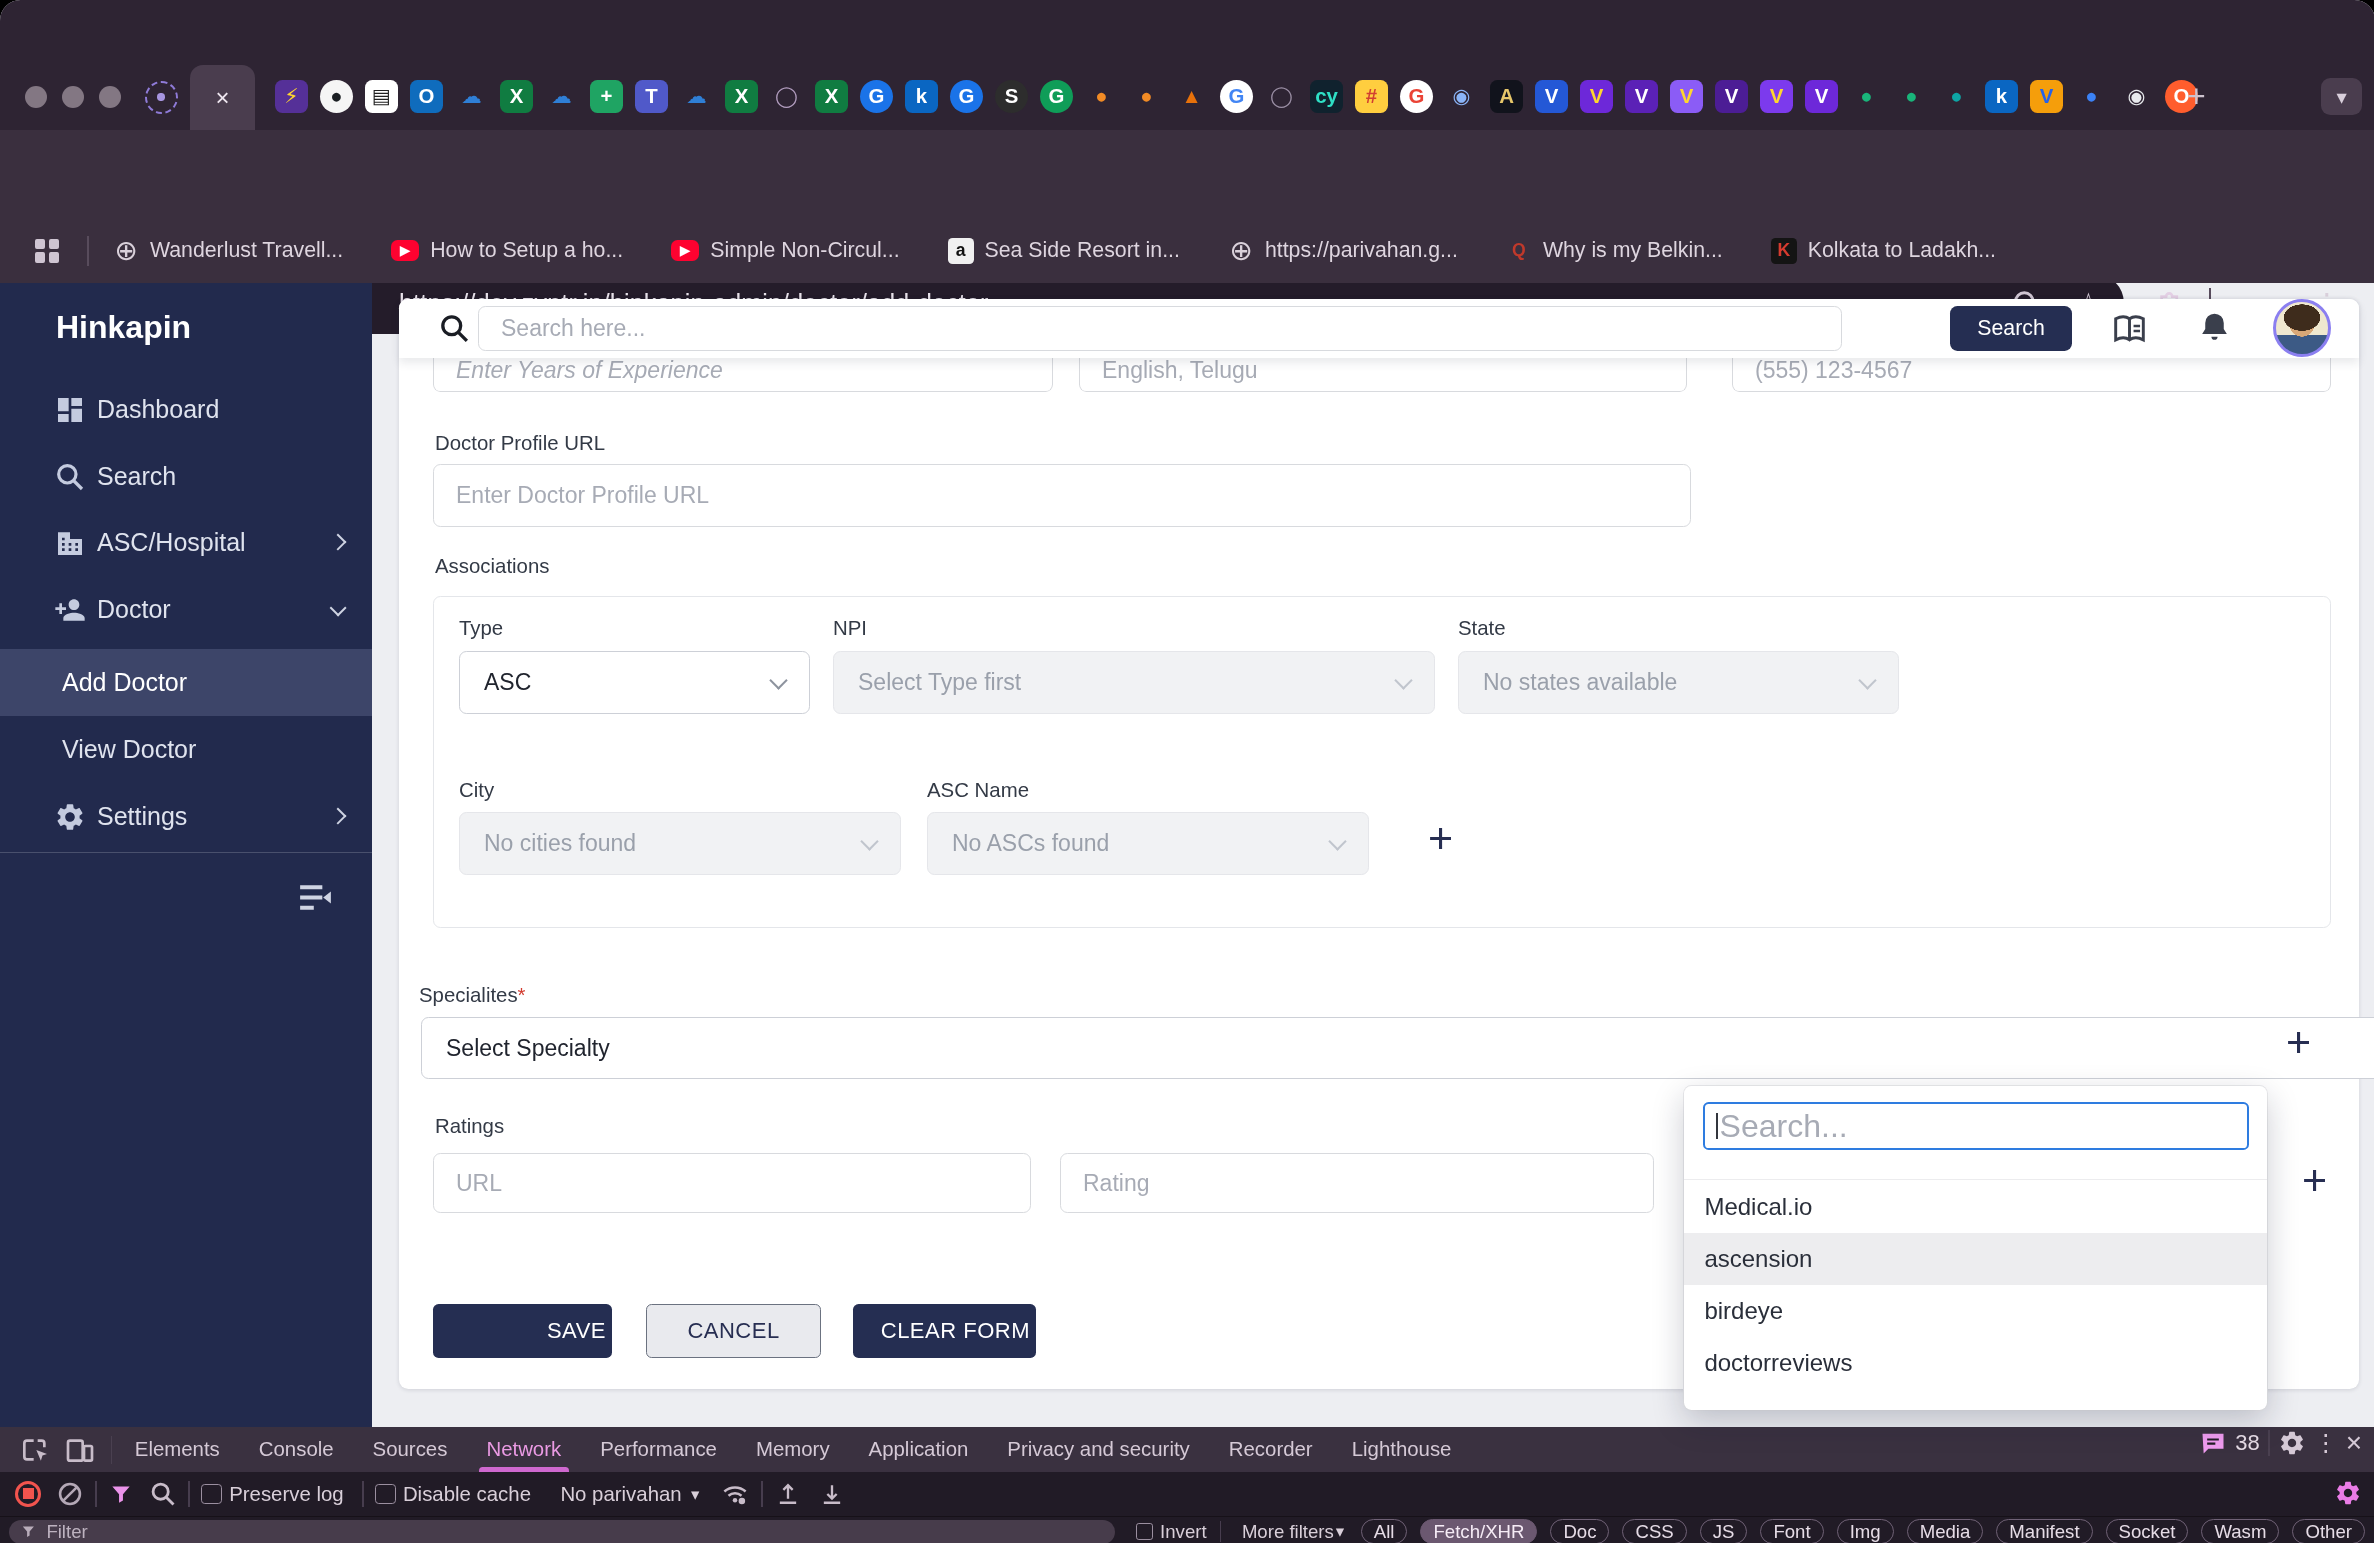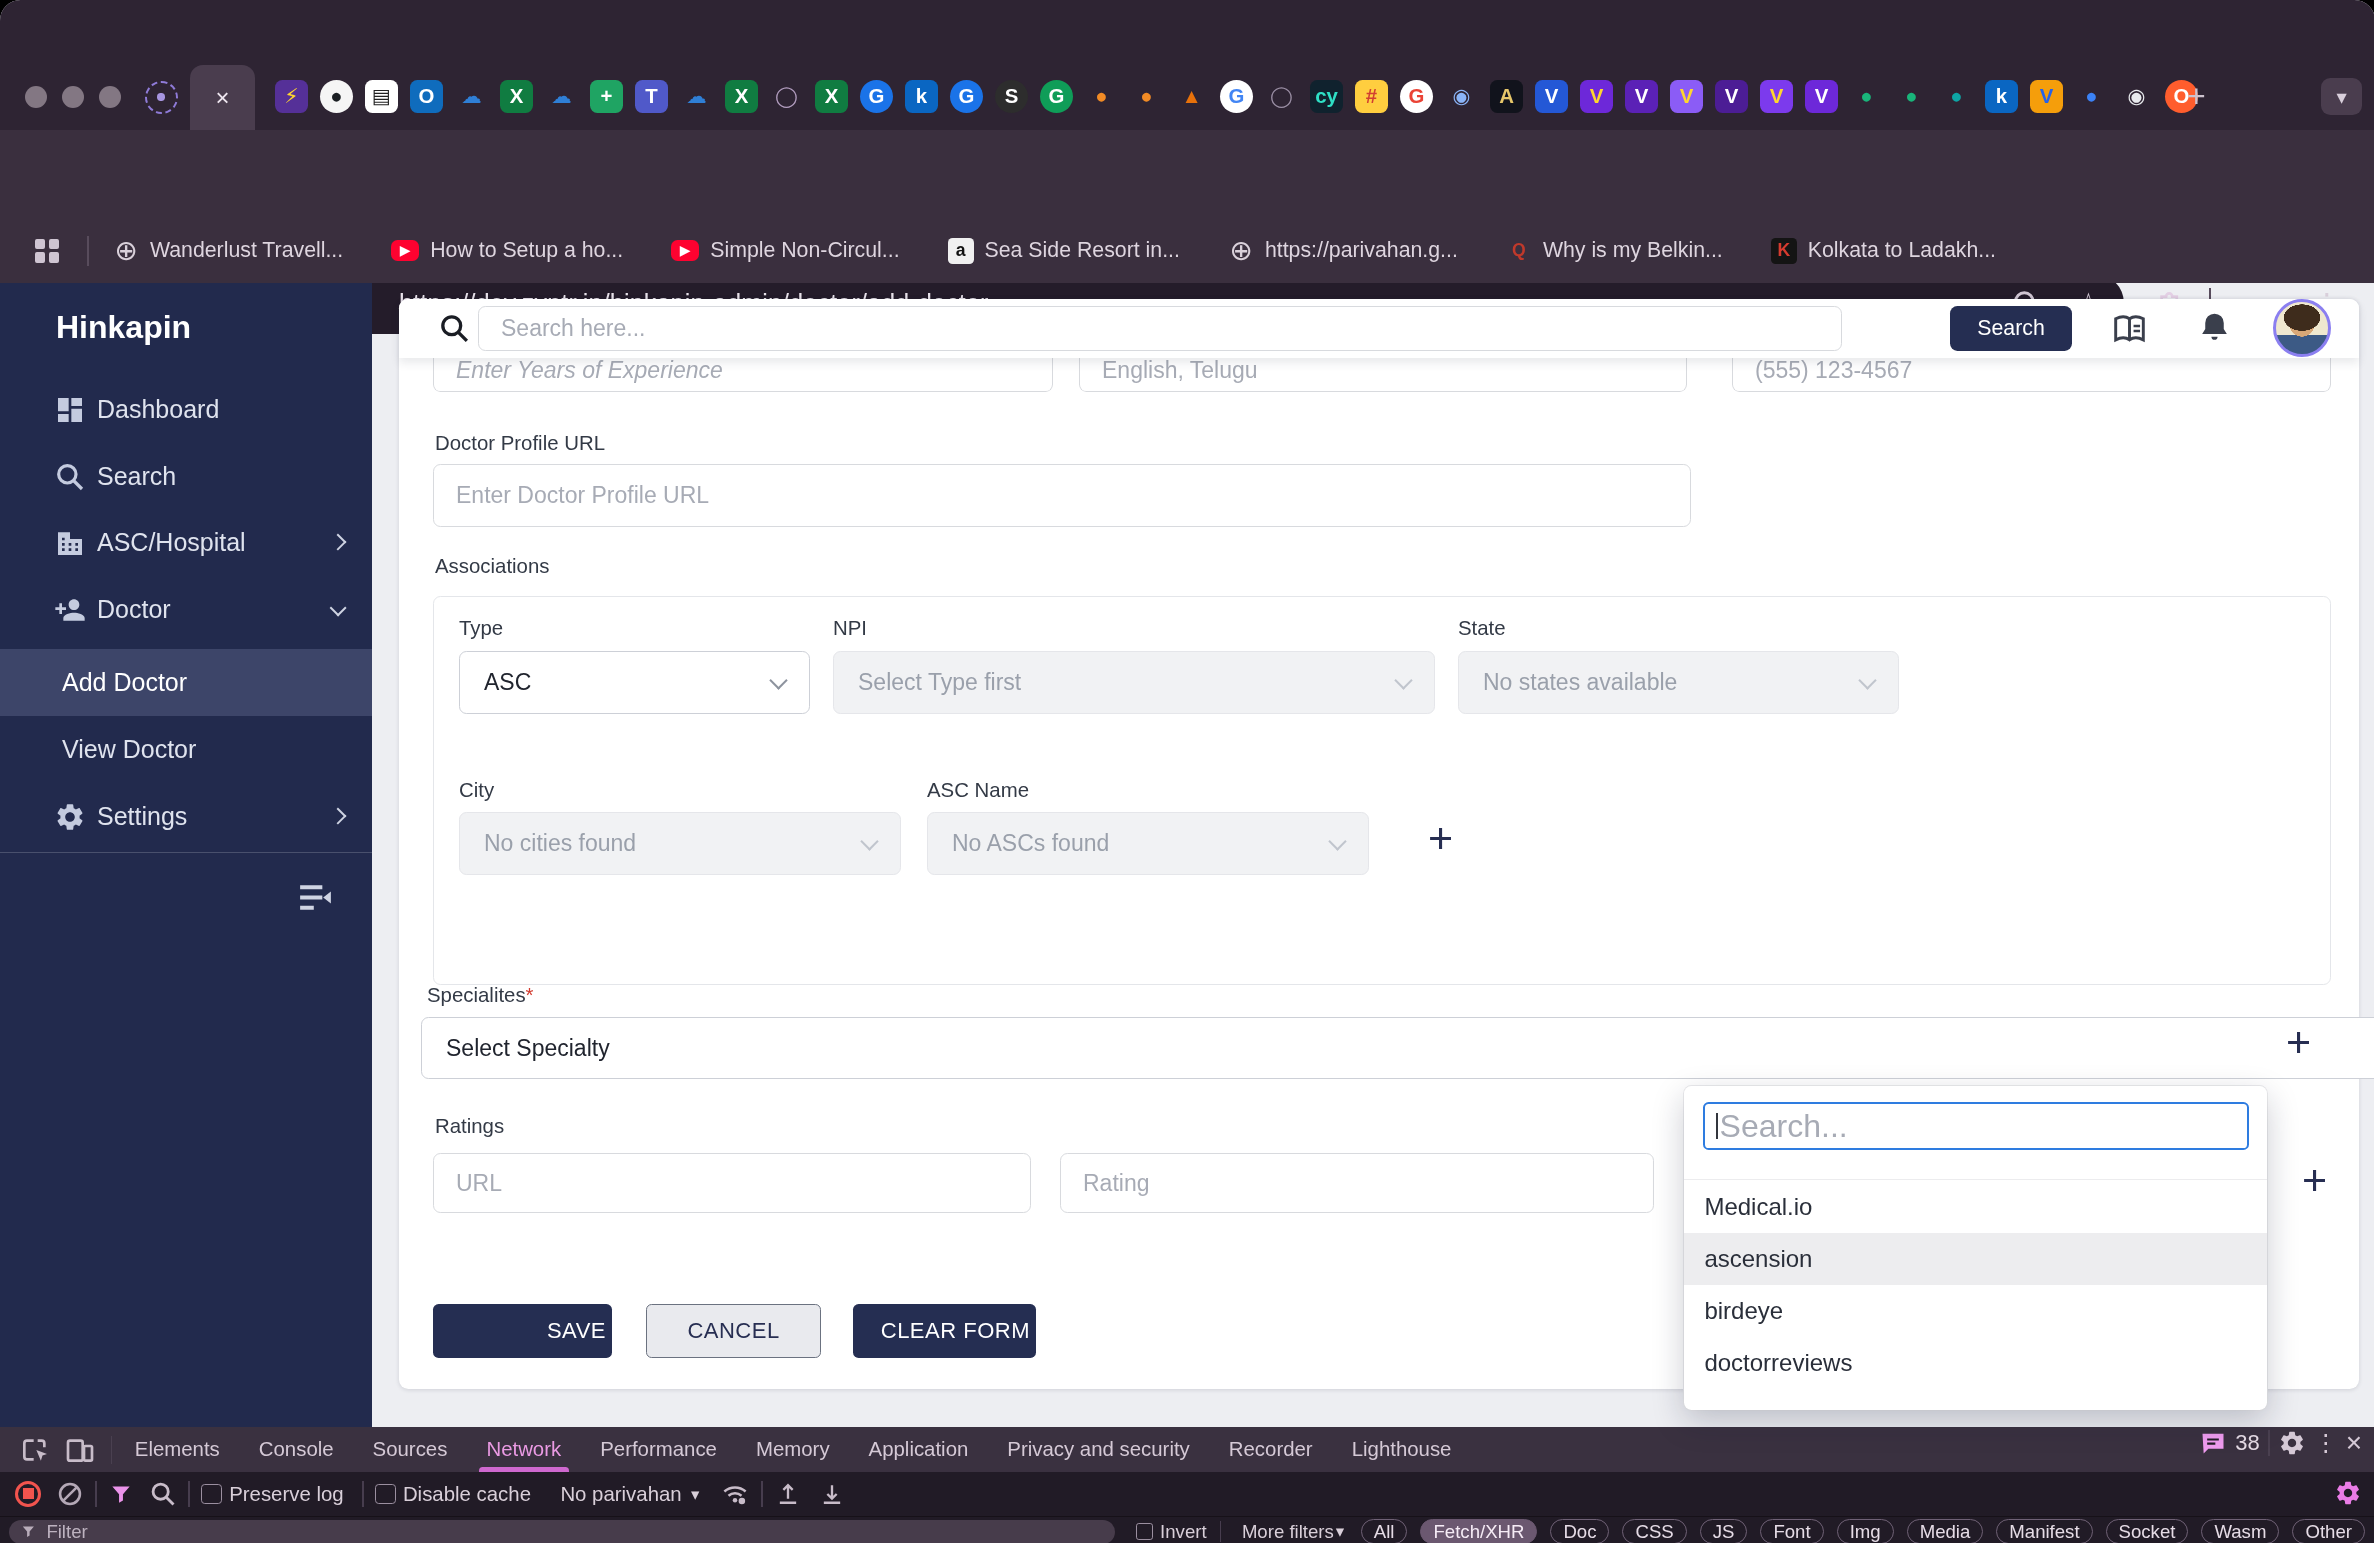--- a/index.html
+++ b/index.html
@@ -84,21 +84,21 @@
     display:flex;align-items:center;padding-left:22px;}
   .cut-input .ph{color:#a7abb5;font-size:23px;transform:translateY(-3.7px);}
   .cutrow .cut-input:nth-of-type(1){width:620px;margin-right:26px;font-style:italic;}
   .cutrow .cut-input:nth-of-type(2){width:608px;margin-right:45px;}
   .cutrow .cut-input:nth-of-type(3){width:599px;}
   .flabel{position:absolute;font-size:20.4px;color:#333a46;}
   .req{color:#d23b2f;}
   .tinput{position:absolute;box-sizing:border-box;border:1.9px solid #d8dade;border-radius:7.4px;font-size:23px;color:#2a2f3a;
     padding:0 22px;outline:none;font-family:inherit;background:#fff;}
   .tinput::placeholder{color:#a7abb5;}
-  .panel{position:absolute;left:34px;top:297px;width:1898px;height:389px;box-sizing:border-box;border:1.9px solid #e4e6ea;border-radius:7.4px;}
+  .panel{position:absolute;left:34px;top:297px;width:1898px;height:332px;box-sizing:border-box;border:1.9px solid #e4e6ea;border-radius:7.4px;}
   .selectbox{position:absolute;box-sizing:border-box;height:63px;border:1.9px solid #cdd0d7;border-radius:7.4px;background:#fff;
     display:flex;align-items:center;padding:0 24px;font-size:23px;color:#20242e;}
   .selectbox .chev{position:absolute;right:24px;top:22px;width:11px;height:11px;border-right:2.8px solid #8d939e;border-bottom:2.8px solid #8d939e;transform:rotate(45deg);}
   .selectbox.disabled{background:#f1f2f4;border-color:#e5e6ea;color:#9aa0ab;}
   .selectbox.disabled .chev{border-color:#c0c5cd;}
   .plusbtn{position:absolute;font-size:43px;color:#272e52;line-height:37px;}
   .btn{position:absolute;top:0;height:54px;border-radius:5.6px;border:none;font-size:22px;font-family:inherit;letter-spacing:0.5px;}
   .btn.navy{background:#252e52;color:#fff;text-align:right;}
   .btn.light{background:#e9eaee;color:#272e52;border:1.9px solid #6b7280;box-sizing:border-box;}
   .btnrow{position:absolute;left:34px;top:1005px;height:54px;}
@@ -463,21 +463,21 @@
           <span class="chev"></span>
       </div>
       <div class="flabel" style="left:493px;top:182px">ASC Name</div>
       <div class="selectbox disabled" style="left:493px;top:215px;width:442px">
         <span>No ASCs found</span>
           <span class="chev"></span>
       </div>
       <span class="plusbtn" style="left:994px;top:223px">+</span>
     </div>
 
-    <div class="flabel" style="left:28px;top:685px">
+    <div class="flabel" style="left:20px;top:685px">
       <span>Specialites</span><span class="req">*</span>
     </div>
     <div class="selectbox" style="left:22px;top:718px;width:2084px;height:62px">
       <span>Select Specialty</span>
         <span class="chev"></span>
     </div>
     <span class="plusbtn" style="left:1887px;top:725px">+</span>
 
     <div class="flabel" style="left:36px;top:816px">Ratings</div>
     <input class="tinput" style="left: 34px; top: 854px; width: 598px; height: 60px;" type="text" placeholder="URL">

